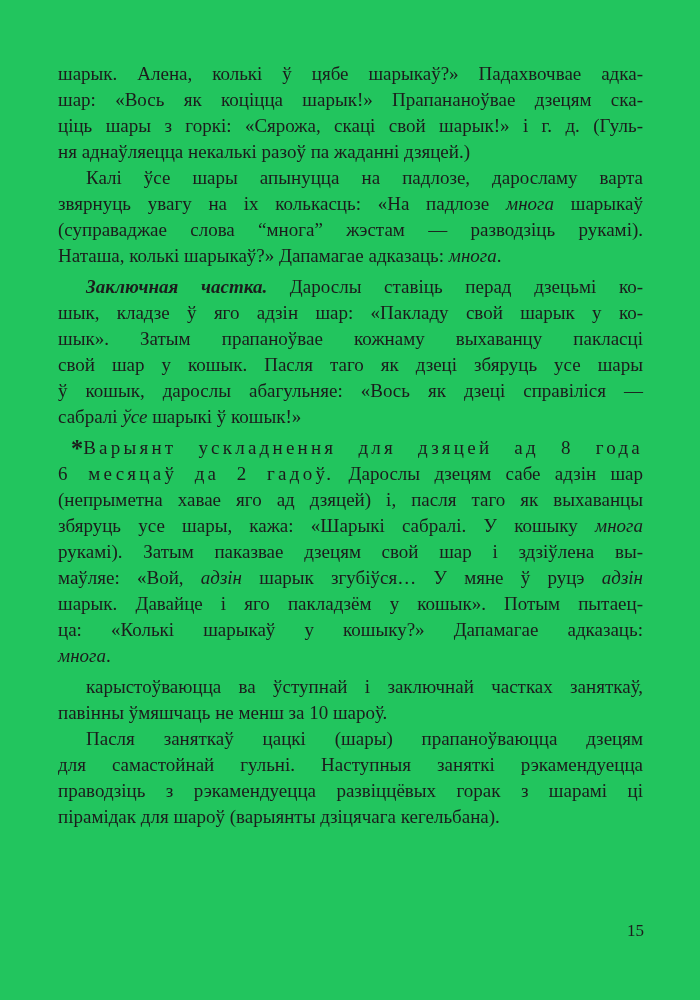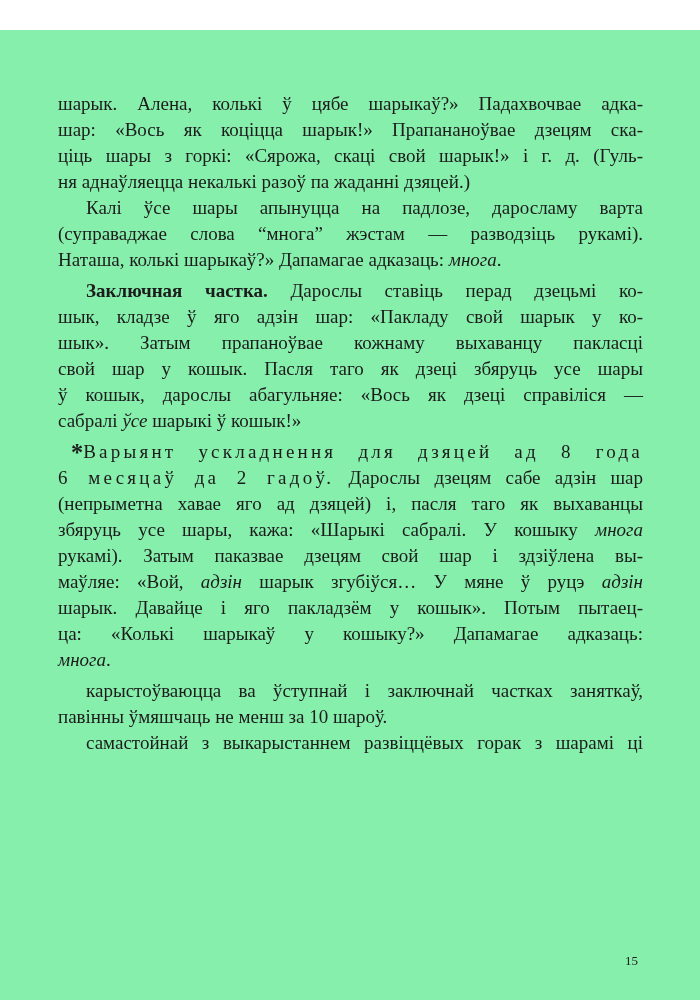--- a/index.html
+++ b/index.html
@@ -11,72 +11,72 @@
   body {
     width: 700px;
     height: 1000px;
     position: relative;
     font-family: "Liberation Serif", "DejaVu Serif", serif;
     color: #1c1c1c;
   }
   .page {
     position: absolute;
     inset: 0;
-    background: #86efac;
-    margin-top: 30px;
+    background: #22c55e;
   }
   .text-block {
     position: absolute;
     left: 58px;
     top: 61px;
     width: 585px;
     font-size: 19px;
     line-height: 26px;
   }
   .para { margin: 0; }
   .para.gap { margin-top: 5px; }
   .line {
     text-align: justify;
     text-align-last: justify;
   }
   .line.last { text-align-last: left; }
   .para.indent  .line:first-child { text-indent: 28px; }
   .para.variant .line:first-child { text-indent: 13px; }
   .r  { font-style: normal; }
   .i  { font-style: italic; }
-  .bi { font-weight: bold; }
+  .bi { font-style: italic; font-weight: bold; }
   .sp { letter-spacing: 0.17em; }
   .ast {
     font-weight: bold;
     font-size: 1.28em;
     line-height: 0;
     vertical-align: -0.14em;
     letter-spacing: 0;
   }
   .page-number {
     position: absolute;
     top: 920px;
-    right: 62px;
-    font-size: 13px;
+    right: 56px;
+    font-size: 17px;
     line-height: 22px;
   }
 </style>
 </head>
 <body>
 
 <div class="page">
   <div class="text-block">
       <div class="para">
         <div class="line"><span class="r">шарык. Алена, колькі ў цябе шарыкаў?» Падахвочвае адка-</span></div>
         <div class="line"><span class="r">шар: «Вось як коціцца шарык!» Прапананоўвае дзецям ска-</span></div>
         <div class="line"><span class="r">ціць шары з горкі: «Сярожа, скаці свой шарык!» і г. д. (Гуль-</span></div>
         <div class="line last"><span class="r">ня аднаўляецца некалькі разоў па жаданні дзяцей.)</span></div>
       </div>
       <div class="para indent">
         <div class="line"><span class="r">Калі ўсе шары апынуцца на падлозе, даросламу варта</span></div>
+        <div class="line"><span class="r">звярнуць увагу на іх колькасць: «На падлозе </span><span class="i">многа</span><span class="r"> шарыкаў</span></div>
         <div class="line"><span class="r">(суправаджае слова “многа” жэстам — разводзіць рукамі).</span></div>
         <div class="line last"><span class="r">Наташа, колькі шарыкаў?» Дапамагае адказаць: </span><span class="i">многа</span><span class="r">.</span></div>
       </div>
       <div class="para indent gap">
         <div class="line"><span class="bi">Заключная частка.</span><span class="r"> Дарослы ставіць перад дзецьмі ко-</span></div>
         <div class="line"><span class="r">шык, кладзе ў яго адзін шар: «Пакладу свой шарык у ко-</span></div>
         <div class="line"><span class="r">шык». Затым прапаноўвае кожнаму выхаванцу пакласці</span></div>
         <div class="line"><span class="r">свой шар у кошык. Пасля таго як дзеці збяруць усе шары</span></div>
         <div class="line"><span class="r">ў кошык, дарослы абагульняе: «Вось як дзеці справіліся —</span></div>
         <div class="line last"><span class="r">сабралі </span><span class="i">ўсе</span><span class="r"> шарыкі ў кошык!»</span></div>
@@ -90,17 +90,20 @@
         <div class="line"><span class="r">маўляе: «Вой, </span><span class="i">адзін</span><span class="r"> шарык згубіўся… У мяне ў руцэ </span><span class="i">адзін</span></div>
         <div class="line"><span class="r">шарык. Давайце і яго пакладзём у кошык». Потым пытаец-</span></div>
         <div class="line"><span class="r">ца: «Колькі шарыкаў у кошыку?» Дапамагае адказаць:</span></div>
         <div class="line last"><span class="i">многа</span><span class="r">.</span></div>
       </div>
       <div class="para indent gap">
         <div class="line"><span class="r">карыстоўваюцца ва ўступнай і заключнай частках заняткаў,</span></div>
         <div class="line last"><span class="r">павінны ўмяшчаць не менш за 10 шароў.</span></div>
       </div>
       <div class="para indent">
-        <div class="line"><span class="r">самастойнай з выкарыстаннем развіццёвых горак з шарамі ці</span></div>
+        <div class="line"><span class="r">Пасля заняткаў цацкі (шары) прапаноўваюцца дзецям</span></div>
+        <div class="line"><span class="r">для самастойнай гульні. Наступныя заняткі рэкамендуецца</span></div>
+        <div class="line"><span class="r">праводзіць з рэкамендуецца развіццёвых горак з шарамі ці</span></div>
+        <div class="line last"><span class="r">пірамідак для шароў (варыянты дзіцячага кегельбана).</span></div>
       </div>
     </div>
   <div class="page-number">15</div>
 </div>
 
 </body></html>

